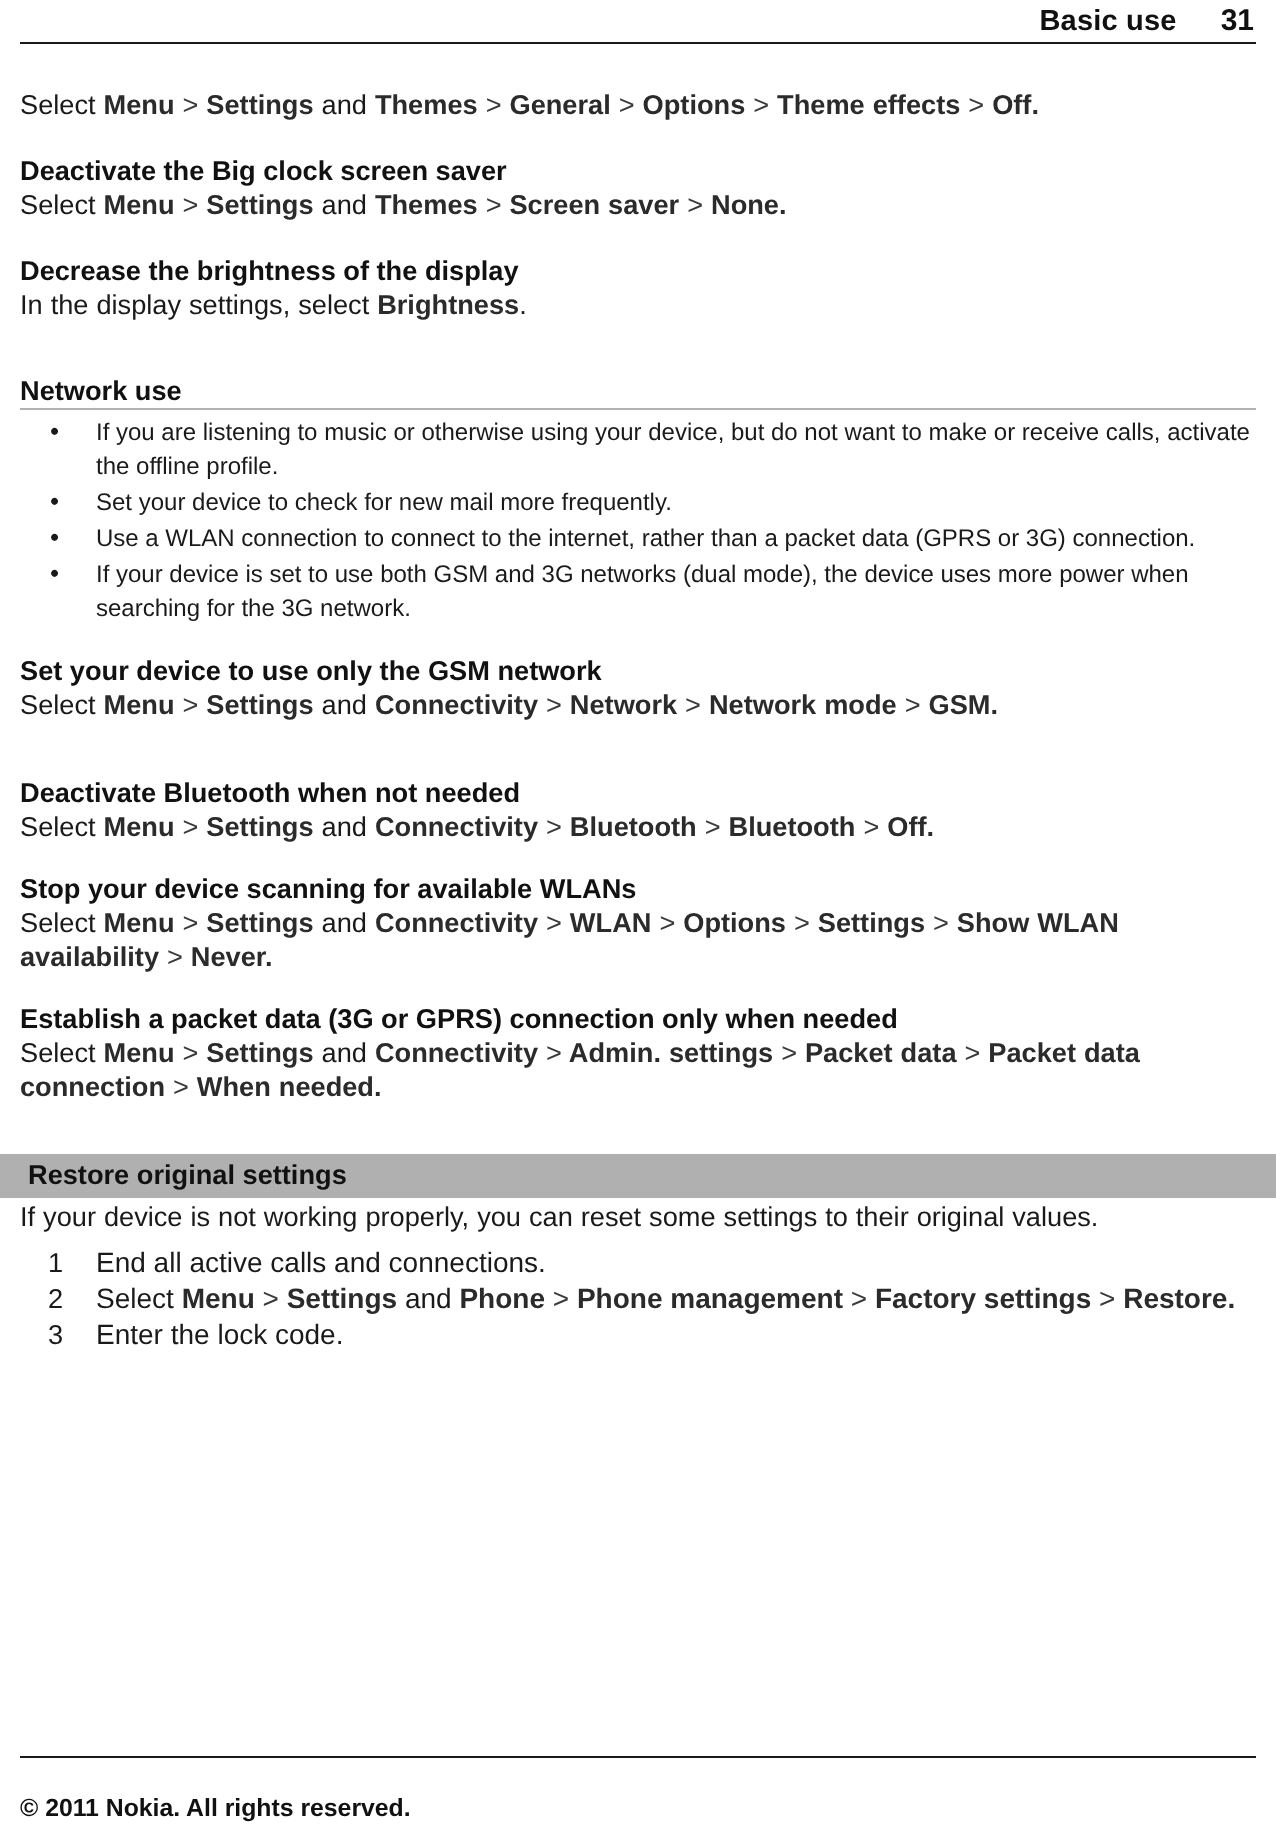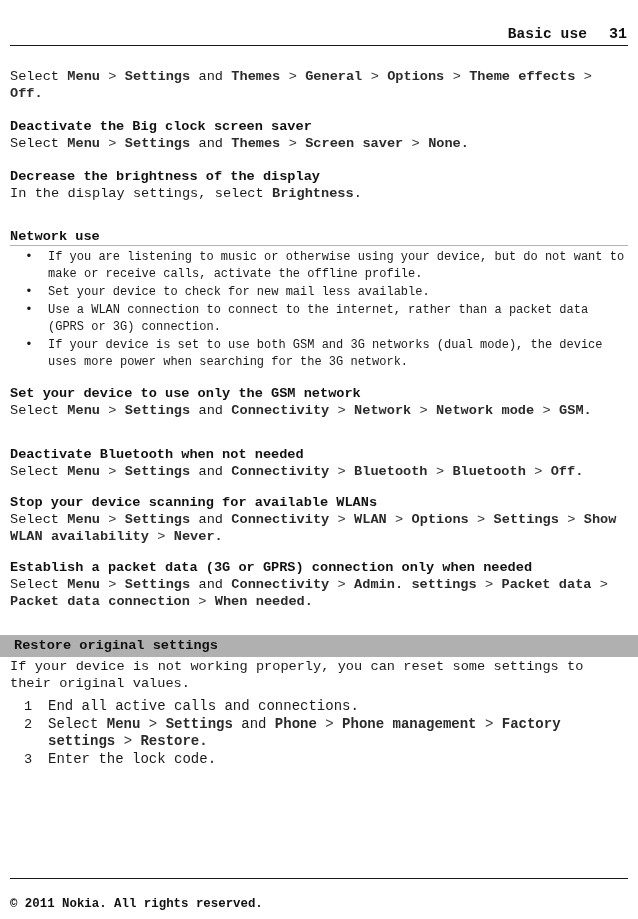--- a/index.html
+++ b/index.html
@@ -15,21 +15,20 @@
     color: #1a1a1a;
     position: relative;
     overflow: hidden;
   }
   .page {
     position: relative;
     width: 638px;
     height: 919px;
     box-sizing: border-box;
     padding: 0 10px;
-    font-family: Liberation Mono, monospace;
   }
 
   
   .runhead {
     display: flex;
     justify-content: flex-end;
     align-items: baseline;
     padding-top: 2px;
     padding-right: 1px;
   }
@@ -37,21 +36,20 @@
     font-size: 14.5px;
     font-weight: bold;
     letter-spacing: .1px;
     color: #111;
   }
   .runhead .rh-page {
     font-size: 15px;
     font-weight: bold;
     margin-left: 22px;
     color: #111;
-    margin-top: 24px;
   }
   .rule-head {
     border-top: 1.6px solid #1a1a1a;
     margin-top: 2px;
   }
 
   
   .body-wrap {
     padding-top: 22px;
   }
@@ -198,21 +196,21 @@
       <div class="sec-title">Decrease the brightness of the display</div>
       <div class="sec-body"><span>In the display settings, select </span><span class="b">Brightness</span><span>.</span></div>
     </div>
 
     <div class="gap-md"></div>
 
     <div class="block tight">
       <div class="ruled-head">Network use</div>
       <ul class="bul">
         <li>If you are listening to music or otherwise using your device, but do not want to make or receive calls, activate the offline profile.</li>
-        <li>Set your device to check for new mail less available.</li>
+        <li>Set your device to check for new mail more frequently.</li>
         <li>Use a WLAN connection to connect to the internet, rather than a packet data (GPRS or 3G) connection.</li>
         <li>If your device is set to use both GSM and 3G networks (dual mode), the device uses more power when searching for the 3G network.</li>
       </ul>
     </div>
 
     <div class="block">
       <div class="sec-title">Set your device to use only the GSM network</div>
       <div class="sec-body"><span>Select </span><span class="path-render"><span class="b">Menu  </span><span class="arw">&gt;</span><span class="b"> Settings </span><span>and</span><span class="b"> Connectivity  </span><span class="arw">&gt;</span><span class="b"> Network  </span><span class="arw">&gt;</span><span class="b"> Network mode  </span><span class="arw">&gt;</span><span class="b"> GSM.</span></span></div>
     </div>
 

